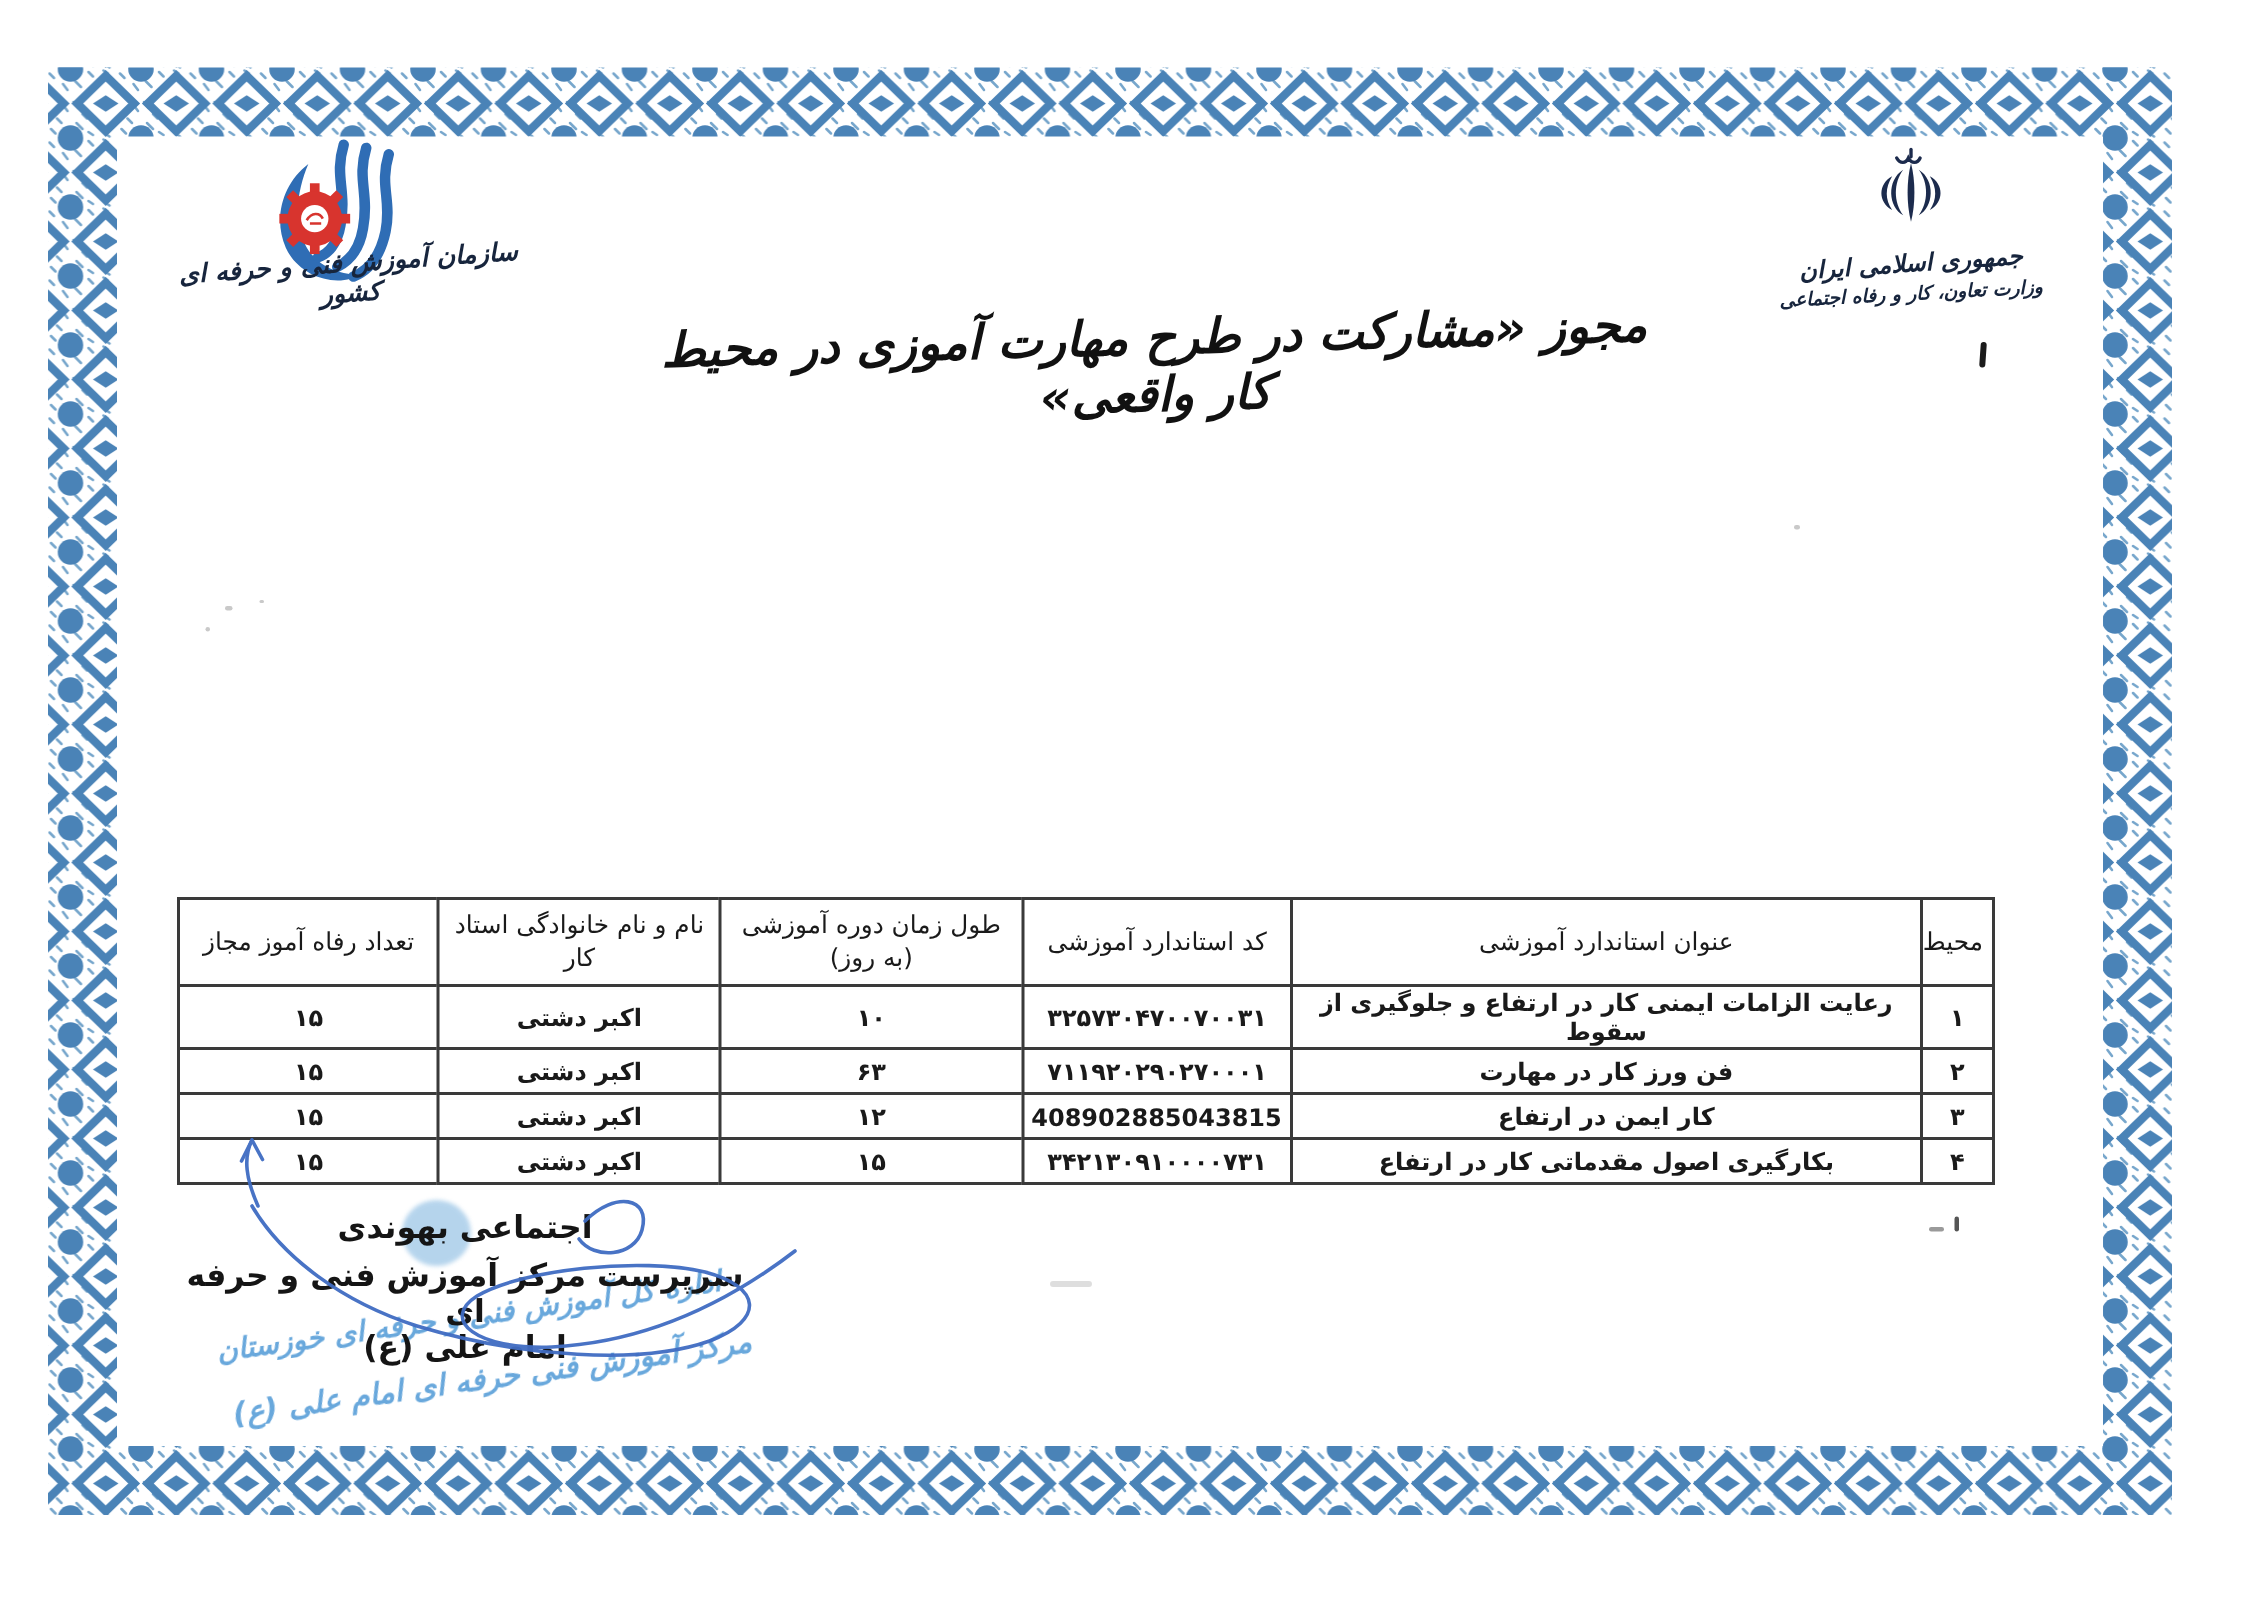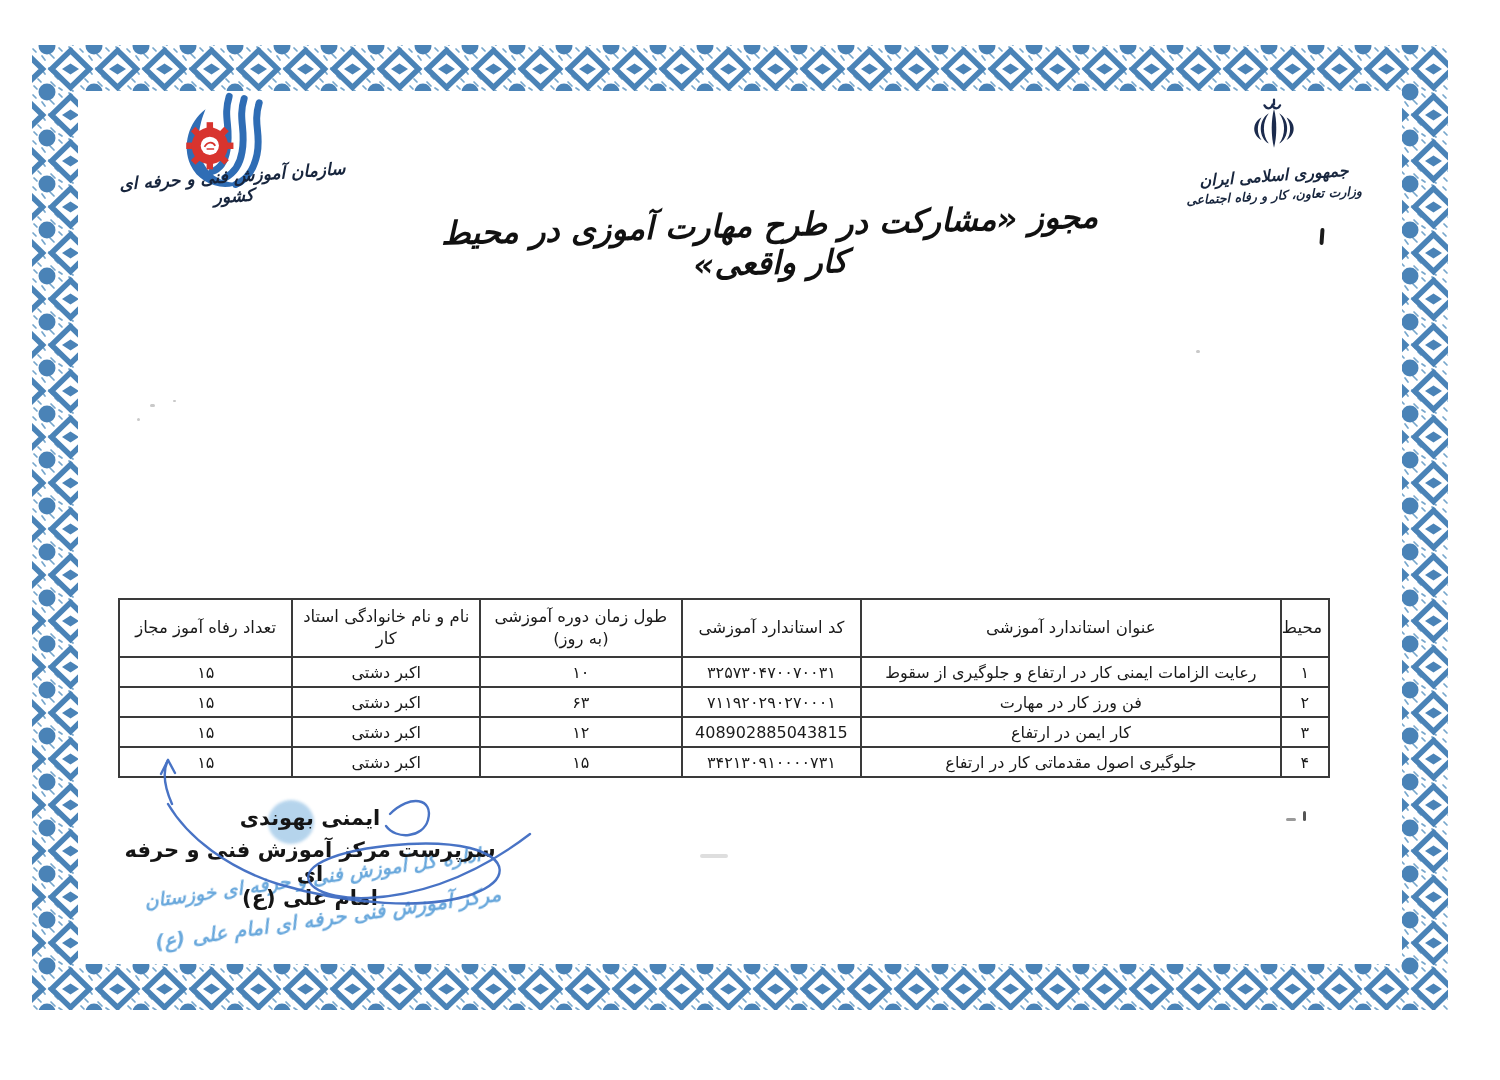--- a/index.html
+++ b/index.html
@@ -36,21 +36,21 @@
   .std-table{
     position:absolute;left:118px;top:598px;width:1212px;
     border-collapse:collapse;table-layout:fixed;direction:rtl;
     font-family:"DejaVu Sans",sans-serif;color:#1a1a1a;
   }
   .std-table th,.std-table td{
     border:2px solid #3a3a3a;text-align:center;vertical-align:middle;
     padding:1px 6px;overflow:hidden;
   }
   .std-table th{font-size:16.5px;font-weight:normal;height:54px;line-height:1.35;}
-  .std-table td{font-size:16px;height:26px;}
+  .std-table td{font-size:16px;height:26px;font-weight:bold;}
   
   .sig-name,.sig-role1,.sig-role2{
     left:118px;width:384px;text-align:center;color:#151515;font-weight:bold;
   }
   .sig-name{top:806px;font-size:21px;}
   .sig-role1{top:838px;font-size:21px;}
   .sig-role2{top:886px;font-size:21px;}
   .stamp-line{
     color:#4f99d6;font-weight:bold;font-style:italic;
     transform:rotate(-8deg);opacity:0.85;filter:blur(0.3px);white-space:nowrap;
@@ -187,33 +187,33 @@
         <tr>
           <td>۳</td>
           <td>کار ایمن در ارتفاع</td>
           <td>408902885043815</td>
           <td>۱۲</td>
           <td>اکبر دشتی</td>
           <td>۱۵</td>
         </tr>
         <tr>
           <td>۴</td>
-          <td>جلوگیری اصول مقدماتی کار در ارتفاع</td>
+          <td>بکارگیری اصول مقدماتی کار در ارتفاع</td>
           <td>۳۴۲۱۳۰۹۱۰۰۰۰۷۳۱</td>
           <td>۱۵</td>
           <td>اکبر دشتی</td>
           <td>۱۵</td>
         </tr>
       </tbody>
   </table>
 
   <div class="abs stamp-blob"></div>
   <div class="abs stamp-line stamp-line1">اداره کل آموزش فنی و حرفه ای خوزستان</div>
   <div class="abs stamp-line stamp-line2">مرکز آموزش فنی حرفه ای امام علی (ع)</div>
-  <div class="abs sig-name">ایمنی بهوندی</div>
+  <div class="abs sig-name">اجتماعی بهوندی</div>
   <div class="abs sig-role1">سرپرست مرکز آموزش فنی و حرفه ای</div>
   <div class="abs sig-role2">امام علی (ع)</div>
 
   <svg class="abs" style="left:128px;top:742px;width:430px;height:205px;" viewBox="0 0 430 205" xmlns="http://www.w3.org/2000/svg">
     <g fill="none" stroke="#3f6cc2" stroke-width="2.4" stroke-linecap="round" opacity="0.95">
       <path d="M44,62 C36,44 34,30 40,18"></path>
       <path d="M40,18 L33,32 M40,18 L47,31"></path>
       <path d="M40,62 C60,96 100,126 150,142 C220,163 300,168 345,152 C382,138 380,116 342,106 C300,96 220,104 190,122 C165,138 190,158 240,156 C300,153 355,128 402,92"></path>
       <path d="M262,72 C282,52 306,56 300,78 C295,96 268,98 258,84"></path>
     </g>

